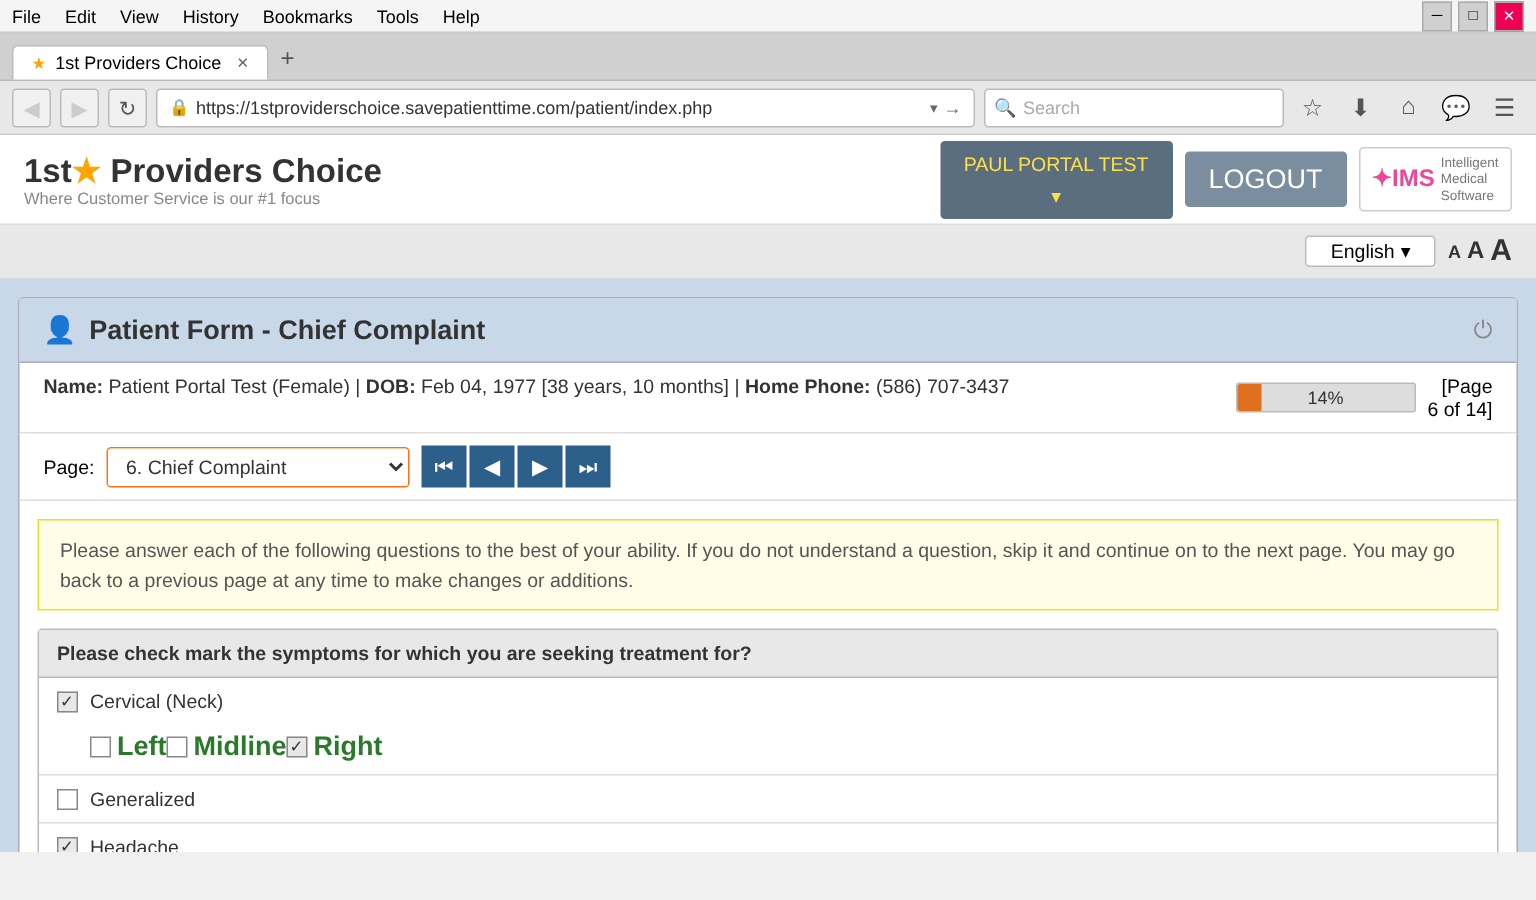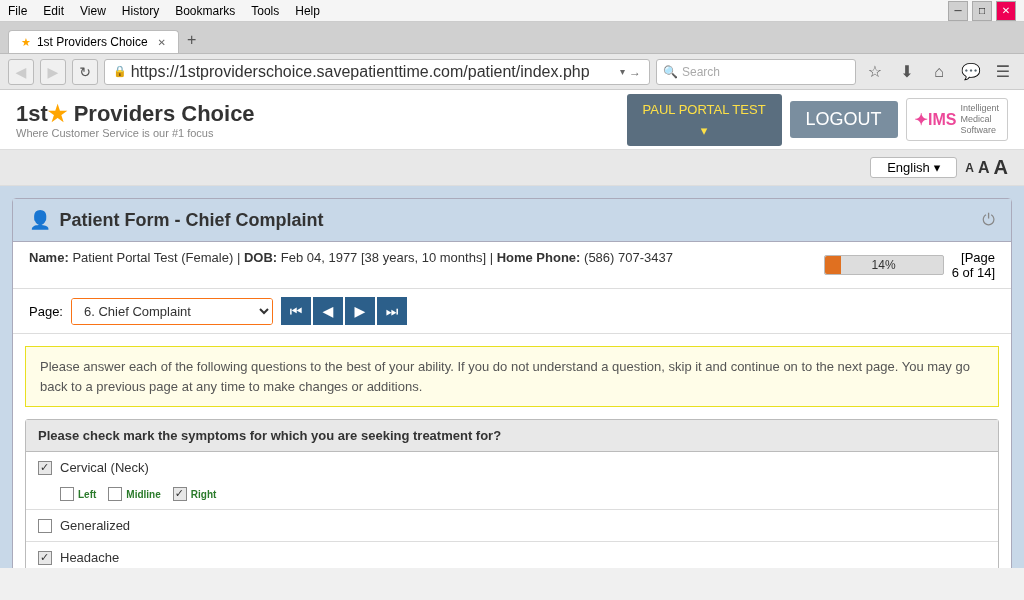--- a/index.html
+++ b/index.html
@@ -67,21 +67,21 @@
       flex: 1;
       border: 1px solid #bbb;
       background: white;
       height: 26px;
       padding: 0 8px;
       font-size: 12px;
       display: flex; align-items: center;
       border-radius: 3px;
     }
     .url-lock { color: #666; margin-right: 4px; font-size: 11px; }
-    .url-text { color: #333; font-size: 16px; flex: 1; }
+    .url-text { color: #333; font-size: 12px; flex: 1; }
     .url-dropdown { color: #666; font-size: 10px; }
     .url-go { color: #666; font-size: 12px; margin-left: 4px; cursor: pointer; }
 
     .search-bar-wrap {
       display: flex; align-items: center;
       border: 1px solid #bbb;
       background: white;
       height: 26px;
       padding: 0 6px;
       border-radius: 3px;
@@ -276,21 +276,21 @@
       border-bottom: 1px solid #bbb;
     }
     .symptom-row {
       padding: 8px 12px;
       border-bottom: 1px solid #ddd;
       display: flex; align-items: center; gap: 8px;
       font-size: 13px;
     }
     .symptom-row:last-child { border-bottom: none; }
     .symptom-label { color: #333; }
-    .sub-options { display: flex; gap: 12px; margin-left: 22px; font-size: 10px; }
+    .sub-options { display: flex; margin-left: 22px; font-size: 18px; }
     .sub-option { display: flex; align-items: center; gap: 4px; }
     .sub-label-green { color: #2a7a2a; font-weight: bold; }
     .symptom-sub-row { padding: 4px 12px 8px 12px; border-bottom: 1px solid #ddd; }
 
     .checked-indicator {
       display: inline-block;
       width: 14px; height: 14px;
       border: 1px solid #888;
       background: #e8e8e8;
       position: relative;

